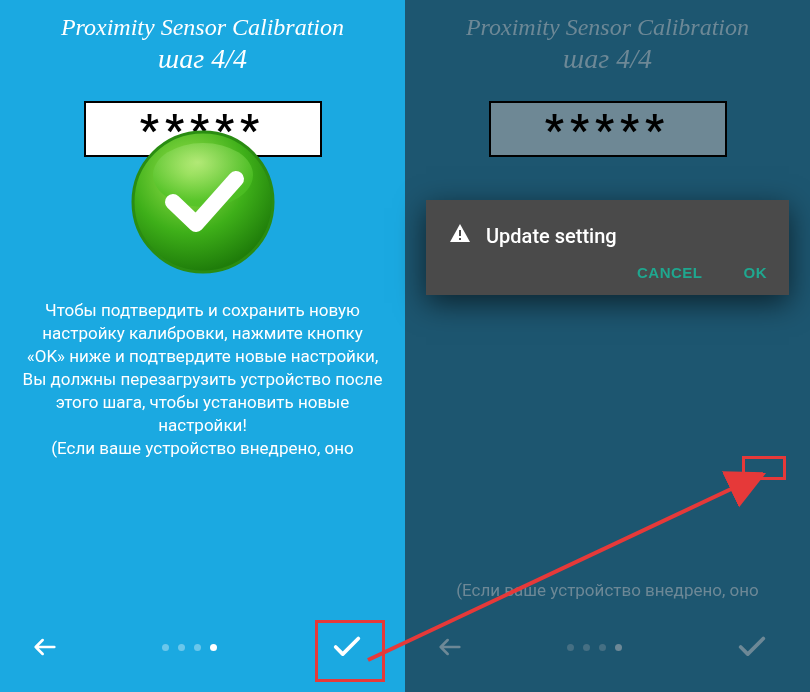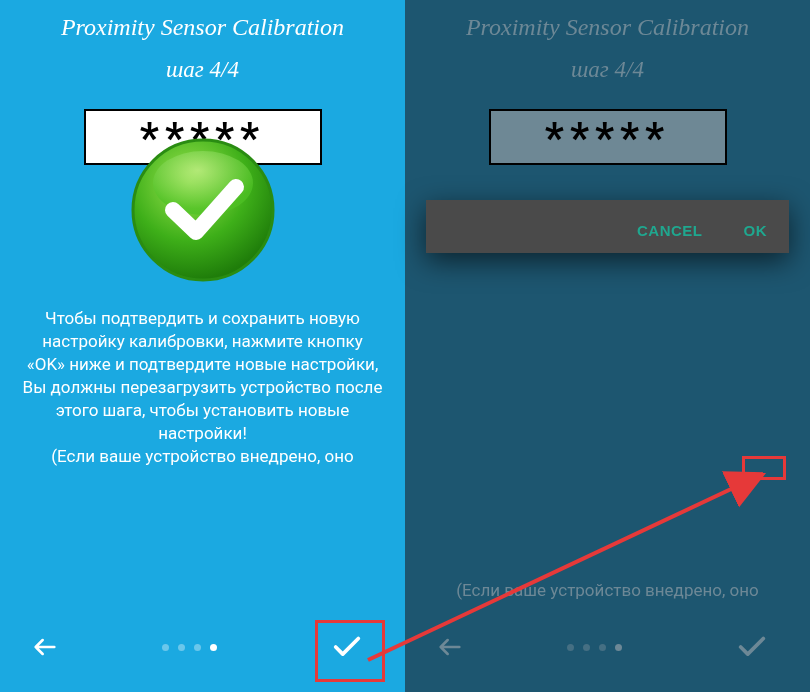--- a/index.html
+++ b/index.html
@@ -25,26 +25,26 @@
       font-size: 24px;
       color: #fff;
       font-style: italic;
       font-weight: 300;
       text-align: center;
       margin-top: 14px;
       font-family: Georgia, serif;
     }
     .screen-right .title { color: #6d8896; font-style: italic; }
     .step {
-      font-size: 23px;
+      font-size: 28px;
       color: #fff;
       font-family: Georgia, serif;
       font-style: italic;
       text-align: center;
-      margin-top: 16px;
+      margin-top: 2px;
       margin-bottom: 26px;
     }
     .screen-right .step { color: #6d8896; }
     .password-box {
       width: 238px;
       height: 56px;
       background: #fff;
       border: 2px solid #000;
       display: flex;
       align-items: center;
@@ -199,20 +199,30 @@
   </div>
   <div class="highlight-box highlight-left"></div>
 </div>
 
 <div class="screen screen-right">
   <div class="title">Proximity Sensor Calibration</div>
   <div class="step">шаг 4/4</div>
   <div class="password-box">*****</div>
 
   <div class="dialog">
+    <div class="dialog-header">
+      <span>
+        <svg width="24" height="24" viewBox="0 0 24 24">
+            <path d="M12 2 L22 20 L2 20 Z" fill="#fff"></path>
+            <rect x="11" y="8" width="2" height="6" fill="#4a4a4a"></rect>
+            <rect x="11" y="16" width="2" height="2" fill="#4a4a4a"></rect>
+          </svg>
+      </span>
+      <div class="dialog-title">Update setting</div>
+    </div>
     <div class="dialog-actions">
       <button class="dialog-btn">CANCEL</button>
       <button class="dialog-btn">OK</button>
     </div>
   </div>
 
   <div class="instruction" style="position:absolute; bottom:90px; left:0; right:0;">(Если ваше устройство внедрено, оно</div>
 
   <div class="bottom-bar">
     <div class="back-arrow">

